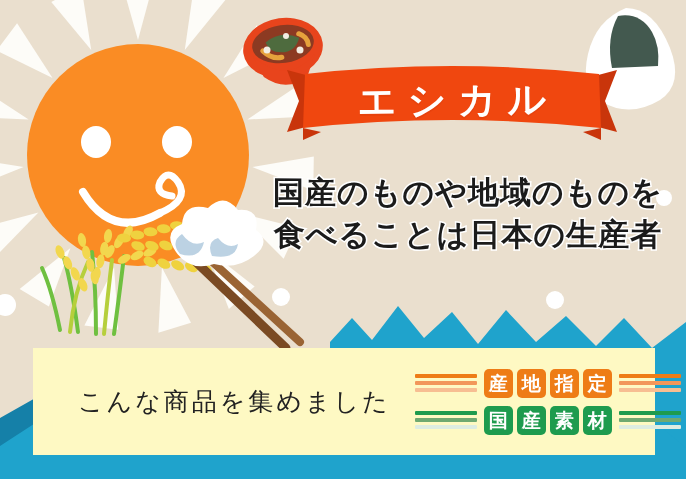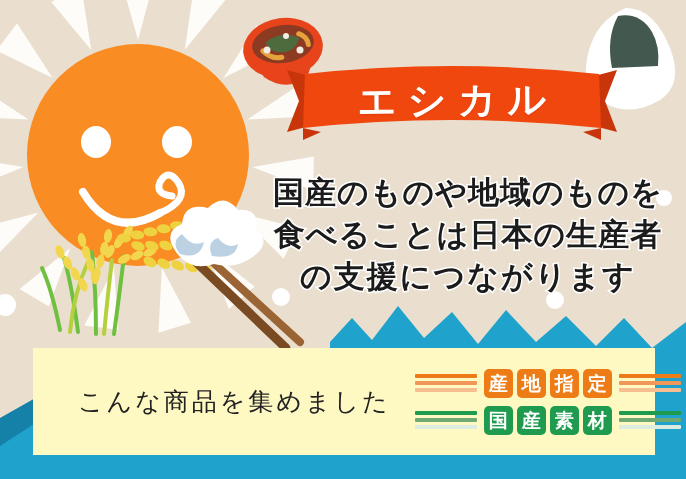--- a/index.html
+++ b/index.html
@@ -293,21 +293,20 @@
 
       <path d="M16 66 L16 78 L34 70 Z" fill="#C9350B"></path>
       <path d="M314 66 L314 78 L296 70 Z" fill="#C9350B"></path>
     </svg>
     <div id="ribbon-text">エシカル</div>
   </div>
 
   <div id="headline">
     <span class="hl l1">国産のものや地域のものを</span>
     <span class="hl l2">食べることは日本の生産者</span>
-    <span class="hl l3">の支援につながります</span>
   </div>
 
   <div id="panel">
     <div id="panel-caption">こんな商品を集めました</div>
 
     <div id="badges">
 
       <div class="badge-row">
         <div class="stripes">
           <span style="background:#EE7C16"></span>

